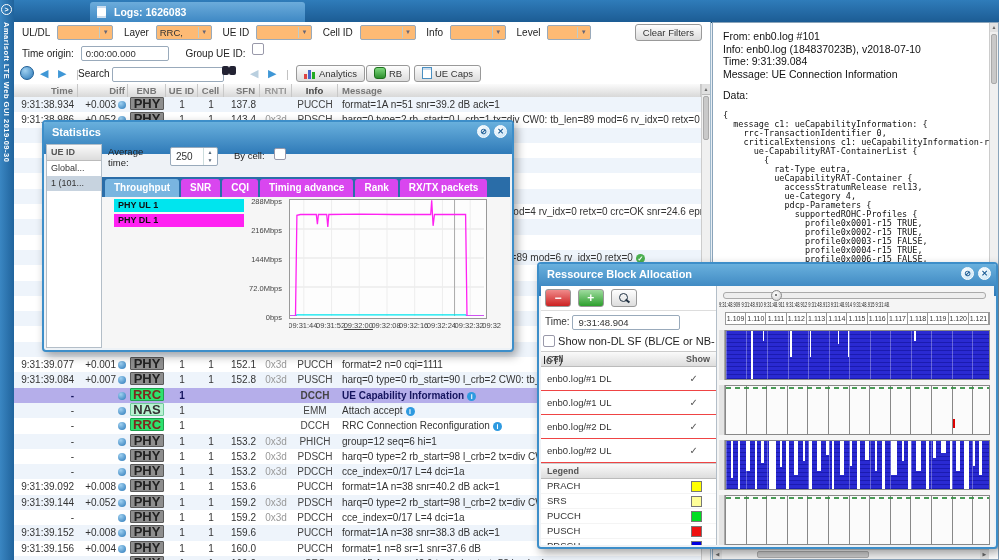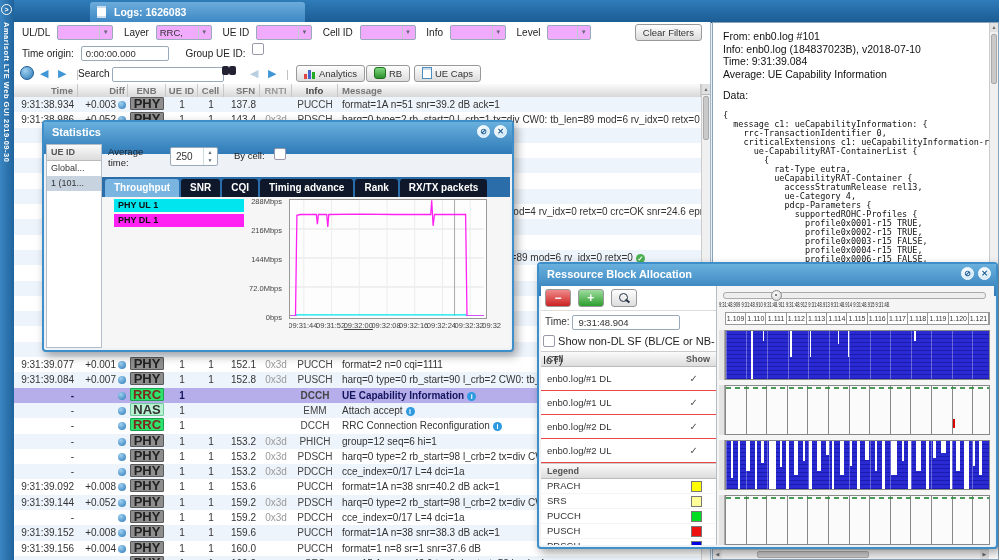--- a/index.html
+++ b/index.html
@@ -18,21 +18,21 @@
                  color:#fff;font-size:7px;line-height:10px;text-align:center;font-weight:bold;box-sizing:border-box}
   #sidebar .vtext{position:absolute;left:2px;top:22px;color:#fff;font-size:7.5px;font-weight:bold;writing-mode:vertical-rl;letter-spacing:.5px;white-space:nowrap}
 
   
   #left-panel{left:14px;top:22px;width:696px;height:538px;background:#fff;border-right:1px solid #9db8cc;overflow:hidden}
   .frow{position:absolute;left:0;right:0;background:#fff;border-bottom:1px solid #d7dde2}
   #frow1{top:0;height:22px}
   #frow2{top:22px;height:20px}
   #toolbar{top:42px;height:20px;border-bottom:1px solid #c2ccd4}
   .flabel{display:inline-block;font-size:10px;color:#222;margin:0 4px 0 8px;line-height:22px;vertical-align:top}
-  .fselect{display:inline-block;width:56px;height:15px;margin-top:3px;background:#f0abfc;border:1px solid #9ab;border-radius:2px;position:relative;vertical-align:top;font-size:9.5px;line-height:14px;padding-left:3px;box-sizing:border-box;color:#333}
+  .fselect{display:inline-block;width:56px;height:15px;margin-top:3px;background:#fdba74;border:1px solid #9ab;border-radius:2px;position:relative;vertical-align:top;font-size:9.5px;line-height:14px;padding-left:3px;box-sizing:border-box;color:#333}
   .fselect .arr{position:absolute;right:1px;top:1px;width:11px;height:11px;border-left:1px solid #bcc;color:#667;font-size:6px;line-height:11px;text-align:center}
   .btn{display:inline-block;height:17px;background:linear-gradient(#fefefe,#dcdcdc);border:1px solid #999;border-radius:3px;
        font-size:9.5px;color:#333;line-height:16px;padding:0 7px;box-sizing:border-box}
   #clear-filters{position:absolute;right:8px;top:2px}
   .tinput{display:inline-block;height:15px;margin-top:2px;background:#fff;border:1px solid #9ab;border-radius:2px;font-size:9.5px;line-height:14px;padding:0 4px;box-sizing:border-box;vertical-align:top}
   .cbx{display:inline-block;width:10px;height:10px;background:#fff;border:1px solid #99a;border-radius:2px;vertical-align:middle;margin-top:-2px}
   
   .tb-it{position:absolute;top:2px}
   .clock{width:14px;height:14px;border-radius:50%;background:radial-gradient(circle at 35% 30%,#9fd0f0,#2a78b8);border:1px solid #1c5c94;box-sizing:border-box}
   .navarr{font-size:11px;line-height:15px;color:#3f97d6}
@@ -104,21 +104,21 @@
   #sw-list .hd{height:15px;background:linear-gradient(#fafafa,#dcdcdc);border-bottom:1px solid #bbb;font-size:9px;font-weight:bold;color:#555;line-height:15px;padding-left:4px}
   #sw-list .it{height:15px;font-size:9px;line-height:15px;padding-left:4px;white-space:nowrap;overflow:hidden}
   #sw-list .it.sel{background:#c7d3df}
   #sw-controls{position:absolute;left:62px;top:24px;right:4px;height:30px}
   #avg-label{position:absolute;left:2px;top:0;width:46px;font-size:9.5px;line-height:11px;color:#222}
   #avg-spin{position:absolute;left:64px;top:1px;width:48px;height:19px;background:#fff;border:1px solid #9ab;border-radius:2px;box-sizing:border-box;font-size:10px;line-height:17px;padding-left:5px}
   #avg-spin .sp{position:absolute;right:1px;top:0;bottom:0;width:12px;border-left:1px solid #cdd;color:#567;font-size:5px;text-align:center;line-height:8px}
   #bycell-label{position:absolute;left:128px;top:4px;font-size:9.5px;color:#222}
   #bycell-cb{position:absolute;left:168px;top:4px}
   #sw-tabs{position:absolute;left:58px;top:55px;right:2px;height:20px;background:#2a6da8;display:flex;align-items:flex-end;padding-left:3px;box-sizing:border-box}
-  .swtab{height:18px;line-height:18px;padding:0 9px;margin-right:2px;font-size:10px;font-weight:bold;color:#fff;background:#0f172a;border-radius:3px 3px 0 0}
+  .swtab{height:18px;line-height:18px;padding:0 9px;margin-right:2px;font-size:10px;font-weight:bold;color:#fff;background:#d946ef;border-radius:3px 3px 0 0}
   .swtab.active{background:#79b5e0}
   #sw-chart{position:absolute;left:58px;top:75px;right:2px;bottom:2px;background:#f6f6f6}
   .leg-bar{position:absolute;left:12px;width:130px;height:13px;font-size:9px;font-weight:bold;line-height:13px;padding-left:4px;color:#111;box-sizing:border-box}
   #tp-plot{position:absolute;left:187px;top:2px;width:196px;height:118px;background:#fdfdfd;border:1px solid #999}
   #tp-yticks span{position:absolute;right:228px;width:50px;text-align:right;font-size:7.5px;color:#444}
   #tp-xticks{position:absolute;left:187px;top:124px;width:212px;height:10px;overflow:hidden}
   #tp-xticks span{position:absolute;top:0;font-size:7.5px;color:#444;transform:translateX(-50%);white-space:nowrap}
 
   
   #rb-win{left:537px;top:262px;width:457px;height:283px;z-index:20}
@@ -567,21 +567,21 @@
     <div class="sb-arr">▲</div>
     <div class="sb-thumb"></div>
   </div>
 </div>
 
 <div class="abs" id="right-panel">
   <div id="detail-lines">
       <div class="dsans">From: enb0.log #101</div>
       <div class="dsans">Info: enb0.log (184837023B), v2018-07-10</div>
       <div class="dsans">Time: 9:31:39.084</div>
-      <div class="dsans">Average: UE Capability Information</div>
+      <div class="dsans">Message: UE Connection Information</div>
       <div class="spacer8"></div>
       <div class="dsans">Data:</div>
       <div class="spacer8"></div>
       <div class="dmono">{</div>
       <div class="dmono">  message c1: ueCapabilityInformation: {</div>
       <div class="dmono">    rrc-TransactionIdentifier 0,</div>
       <div class="dmono">    criticalExtensions c1: ueCapabilityInformation-r8: {</div>
       <div class="dmono">      ue-CapabilityRAT-ContainerList {</div>
       <div class="dmono">        {</div>
       <div class="dmono">          rat-Type eutra,</div>

